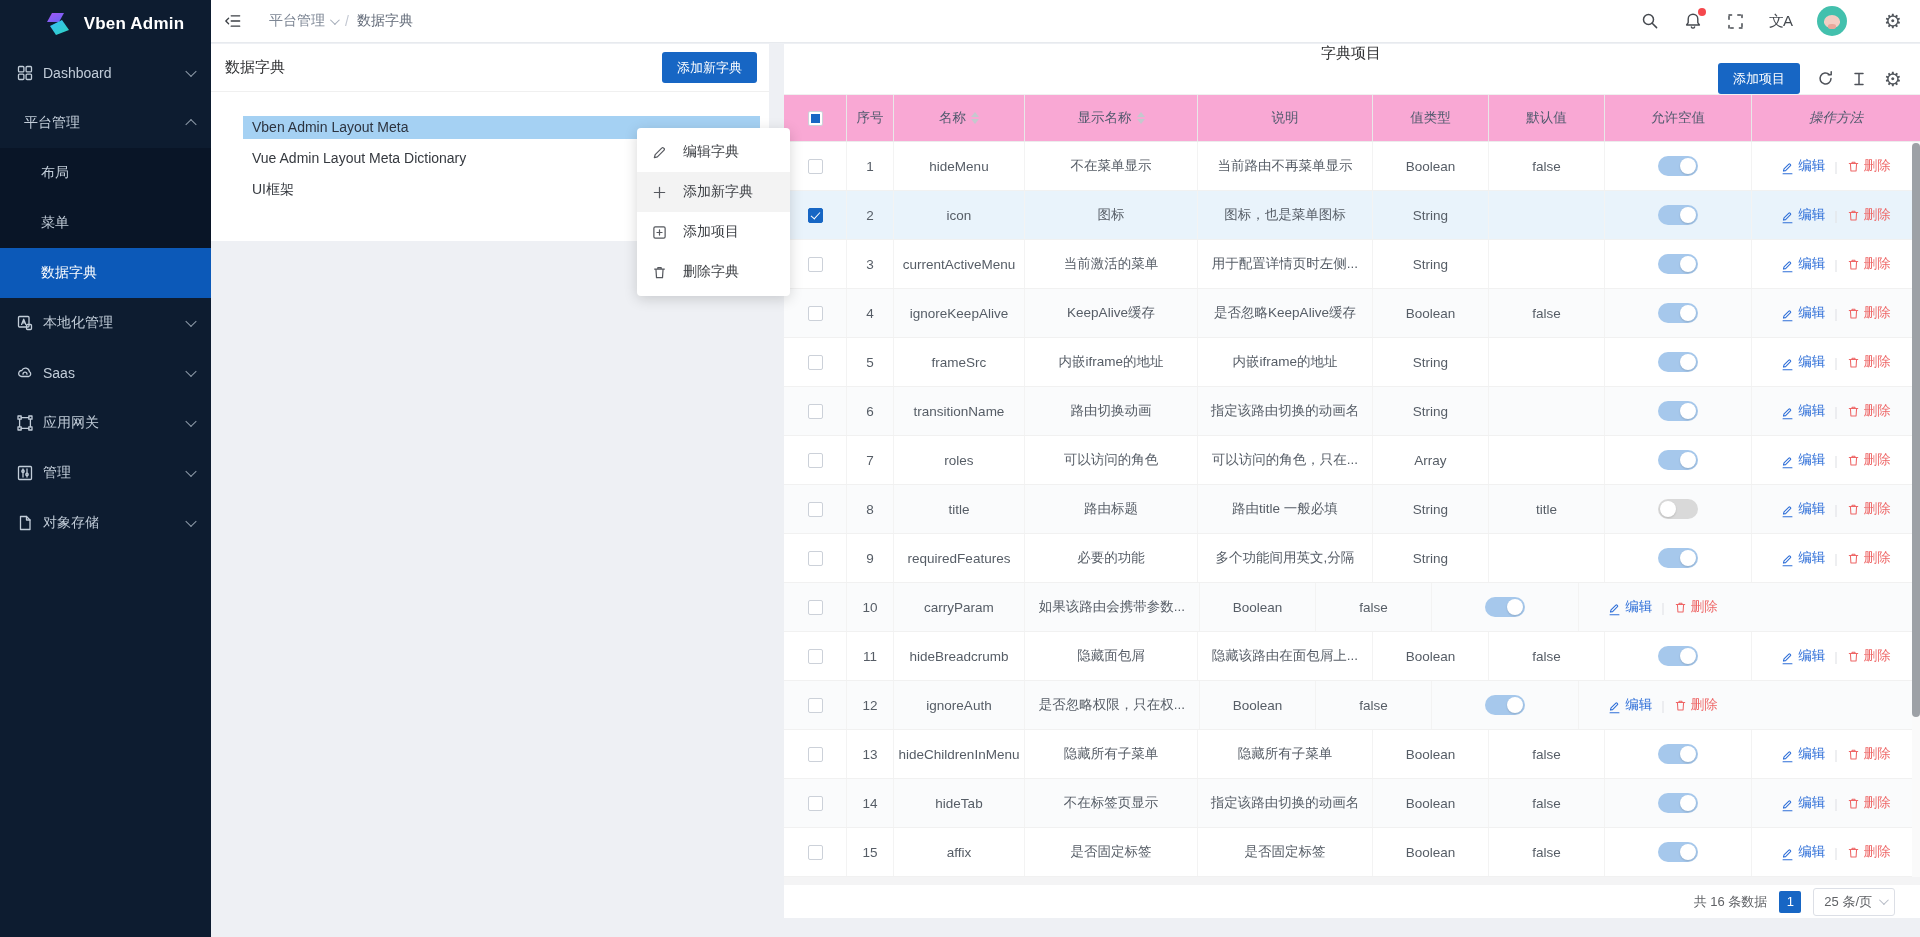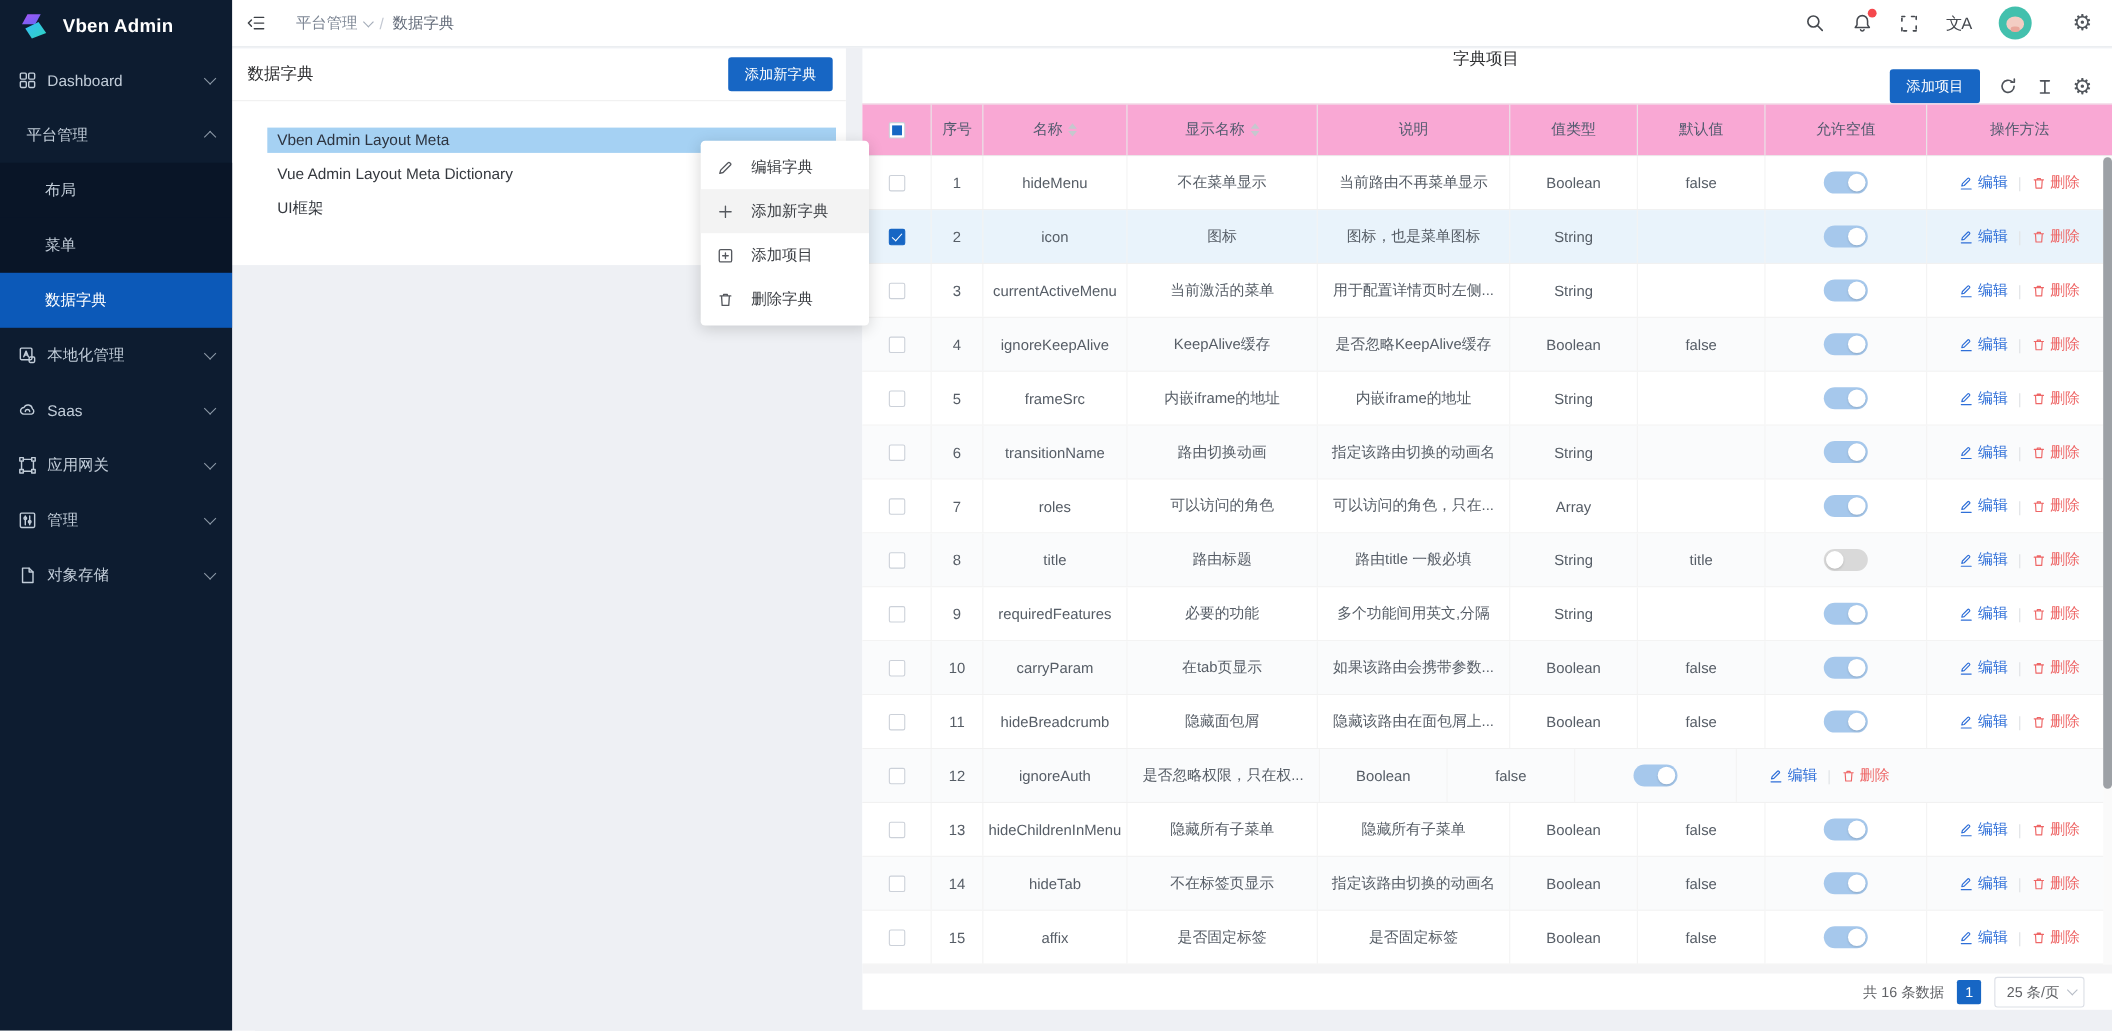--- a/index.html
+++ b/index.html
@@ -8,21 +8,21 @@
     --selected-row:#e9f3fb; --selected-item:#a5d1f3; --content-bg:#eef0f4; --avatar-teal:#43c0ad;
   }
   html,body{margin:0;padding:0;}
   body{width:1920px;height:937px;position:relative;overflow:hidden;background:var(--content-bg);
        font-family:"Liberation Sans","DejaVu Sans",sans-serif;font-size:14px;color:#333;}
   svg{display:block;}
   .ic{stroke:currentColor;fill:none;stroke-width:1.3;stroke-linecap:round;stroke-linejoin:round;}
 
   
   #sidebar{position:absolute;left:0;top:0;width:211px;height:937px;background:var(--sidebar-bg);z-index:5;}
-  .logo-row{height:48px;display:flex;align-items:center;padding-left:15px;gap:10px;}
+  .logo-row{height:48px;display:flex;align-items:center;padding-left:15px;gap:10px;justify-content:center;}
   .logo-title{color:#fff;font-weight:bold;font-size:17px;letter-spacing:.2px;}
   .menu{margin:0;padding:0;list-style:none;}
   .mi{height:50px;display:flex;align-items:center;color:#c2cdd9;font-size:14px;padding:0 14px 0 17px;position:relative;cursor:pointer;}
   .mi .lbl{margin-left:10px;white-space:nowrap;}
   .mi.noicon{padding-left:24px;}
   .mi.noicon .lbl{margin-left:0;}
   .mi.sub{background:var(--submenu-bg);padding-left:41px;}
   .mi.sub .lbl{margin-left:0;}
   .mi.active{background:var(--sidebar-active);color:#fff;}
   .chev{position:absolute;right:16px;top:50%;width:7px;height:7px;border-right:1.4px solid #8d9aa8;border-bottom:1.4px solid #8d9aa8;}
@@ -69,21 +69,21 @@
   #items-panel{position:absolute;left:784px;top:44px;width:1136px;height:874px;background:#fff;z-index:2;}
   .panel-head{height:50px;display:flex;align-items:center;padding:0 18px 0 16px;box-sizing:border-box;flex-direction:column;}
   .panel-title{font-size:15px;color:#303133;}
   .panel-ctrls{margin-left:auto;display:flex;align-items:center;gap:17px;color:#4e5259;}
   .pic{cursor:pointer;display:flex;align-items:center;}
 
   .tbl-head{position:absolute;top:50px;left:0;width:1136px;height:48px;background:#f9a8d4;display:flex;
             border-top:1px solid #f0f0f0;border-bottom:1px solid #ececec;box-sizing:border-box;}
   .th{display:flex;align-items:center;justify-content:center;font-size:13.5px;color:#515a6e;
       border-right:1px solid #e8e8e8;box-sizing:border-box;gap:5px;}
-  .th:last-child{border-right:none;}
+  .th:last-child{border-right:none;font-style:italic;}
   .sorts{display:inline-flex;flex-direction:column;gap:2px;}
   .sorts i{display:block;width:0;height:0;border-left:4px solid transparent;border-right:4px solid transparent;}
   .sorts .s-up{border-bottom:5px solid #c5c8ce;}
   .sorts .s-dn{border-top:5px solid #c5c8ce;}
 
   .tbl-body{position:absolute;top:98px;left:0;width:1136px;}
   .tr{display:flex;height:49px;border-bottom:1px solid #f1f1f1;box-sizing:border-box;background:#fff;}
   .tr.striped{background:#fafbfc;}
   .tr.selected{background:var(--selected-row);}
   .td{display:flex;align-items:center;justify-content:center;font-size:13.5px;color:#565d66;
@@ -99,21 +99,21 @@
   .cb.checked::after{content:"";position:absolute;left:4px;top:1px;width:4px;height:8px;
       border-right:1.8px solid #fff;border-bottom:1.8px solid #fff;transform:rotate(42deg);}
 
   .sw{width:40px;height:20px;border-radius:10px;background:var(--toggle-on);position:relative;cursor:pointer;flex:0 0 auto;}
   .sw::after{content:"";position:absolute;top:2px;right:2px;width:16px;height:16px;border-radius:50%;background:#fff;
              box-shadow:0 1px 2px rgba(0,0,0,.15);}
   .sw.off{background:var(--toggle-off);}
   .sw.off::after{right:auto;left:2px;}
 
   .act{display:flex;align-items:center;gap:4px;cursor:pointer;font-size:13.5px;}
-  .act-edit{color:var(--link-blue);}
+  .act-edit{color:var(--link-blue);align-items:flex-end;}
   .act-del{color:var(--danger-red);}
   .act-sep{color:#e3e5e8;margin:0 9px;}
 
   .h-sbar{position:absolute;top:833px;left:0;width:1136px;height:8px;background:#f4f4f5;}
   .v-sbar{position:absolute;top:98px;right:0;width:8px;height:735px;background:#fafafa;}
   .v-thumb{position:absolute;top:1px;left:0;width:8px;height:574px;background:#9da1a6;border-radius:4px;}
 
   .pager{position:absolute;top:841px;left:0;width:1127px;height:33px;display:flex;align-items:center;
          justify-content:flex-end;gap:12px;padding-right:16px;box-sizing:border-box;color:#606266;font-size:13px;}
   .page-box{width:22px;height:22px;background:var(--primary);color:#fff;border-radius:2px;display:flex;
@@ -696,21 +696,20 @@
       </span>
     </div>
   </div>
 
   <div class="tr striped">
     <div class="td c0">
           <span class="cb"></span>
         </div>
     <div class="td c1">10</div>
     <div class="td c2">carryParam</div>
-    <div class="td c3">在tab页显示</div>
     <div class="td c4">如果该路由会携带参数...</div>
     <div class="td c5">Boolean</div>
     <div class="td c6">false</div>
     <div class="td c7">
           <span class="sw"></span>
         </div>
     <div class="td c8">
       <span class="act act-edit">
         <span>
           <svg class="ic" width="13" height="13" viewBox="0 0 16 16">

